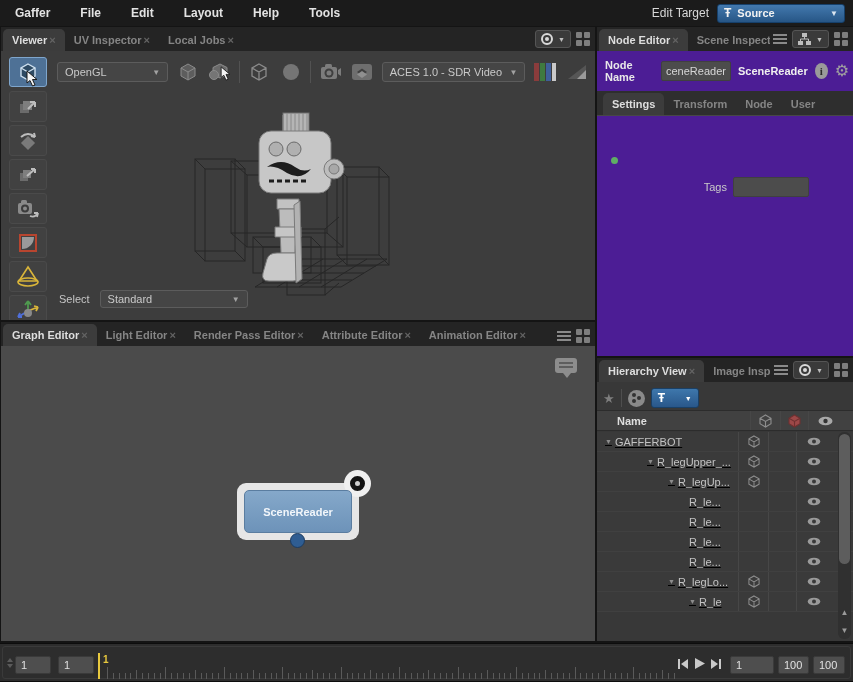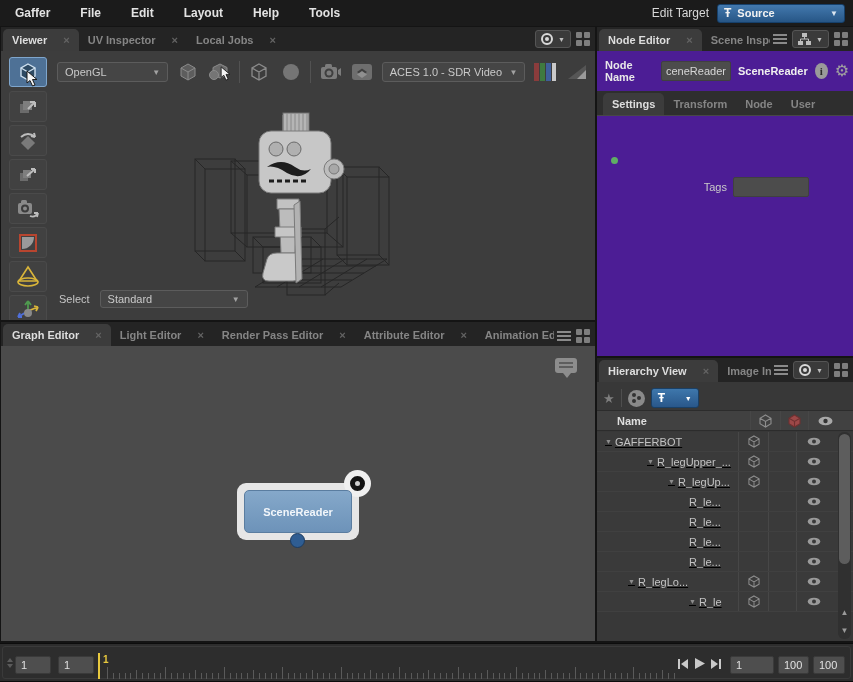--- a/index.html
+++ b/index.html
@@ -22,21 +22,21 @@
   
   .panel { position:absolute; background:#3c3c3c; }
   #viewer-panel { left:1px; top:27px;  width:594px; height:293px; }
   #graph-panel  { left:1px; top:322px; width:594px; height:319px; }
   #node-panel   { left:597px; top:27px; width:256px; height:329px; }
   #hier-panel   { left:597px; top:358px; width:256px; height:283px; }
 
   .tabbar { position:absolute; left:0; top:0; right:0; height:24px; background:#242424;
     display:flex; align-items:flex-end; padding-left:2px; }
   .tabs { display:flex; align-items:flex-end; min-width:0; overflow:hidden; flex:1; }
-  .tab { height:22px; display:flex; align-items:center; gap:16px; padding:0 9px;
+  .tab { height:22px; display:flex; align-items:center; gap:2px; padding:0 9px;
     font-size:11px; font-weight:bold; color:#858585; border-radius:5px 5px 0 0; white-space:nowrap; }
   .tab.active { background:#3c3c3c; color:#dedede; }
   .tab .tclose { color:#646464; font-size:11px; font-weight:bold; }
   .tabbar-icons { display:flex; align-items:center; gap:5px; padding:0 5px 3px 3px; }
   .burger { width:14px; height:10px; display:flex; flex-direction:column; justify-content:space-between; }
   .burger i { display:block; height:2px; background:#8a8a8a; }
   .pill-btn { height:18px; background:#3a3a3a; border:1px solid #555; border-radius:3px;
     display:flex; align-items:center; gap:5px; padding:0 5px; color:#cfcfcf; }
   .pill-btn .caret { font-size:7px; color:#bdbdbd; }
   .target-glyph { width:12px; height:12px; border:2px solid #d9d9d9; border-radius:50%; position:relative; }
@@ -699,21 +699,21 @@
           <span class="col col-c1"></span>
           <span class="col col-c2"></span>
           <span class="col col-c3">
             <svg width="14" height="9" viewBox="0 0 15 10">
               <ellipse cx="7.5" cy="5" rx="7" ry="4.3" fill="#9a9a9a"></ellipse>
               <circle cx="7.5" cy="5" r="2.2" fill="#3a3a3a"></circle>
             </svg>
           </span>
         </div>
         <div class="hrow">
-          <span class="rname" style="padding-left:31px">
+          <span class="rname" style="padding-left:71px">
             <span class="tri">▼</span>
             <span>R_legLo...</span>
           </span>
           <span class="col col-c1">
             <svg width="12" height="13" viewBox="0 0 13 14">
               <path d="M6.5 1 12 4.2 v5.6 L6.5 13 1 9.8 V4.2 Z M1 4.2 6.5 7.4 12 4.2 M6.5 7.4 V13" fill="none" stroke="#8d8d8d" stroke-width="1.1"></path>
             </svg>
           </span>
           <span class="col col-c2"></span>
           <span class="col col-c3">

